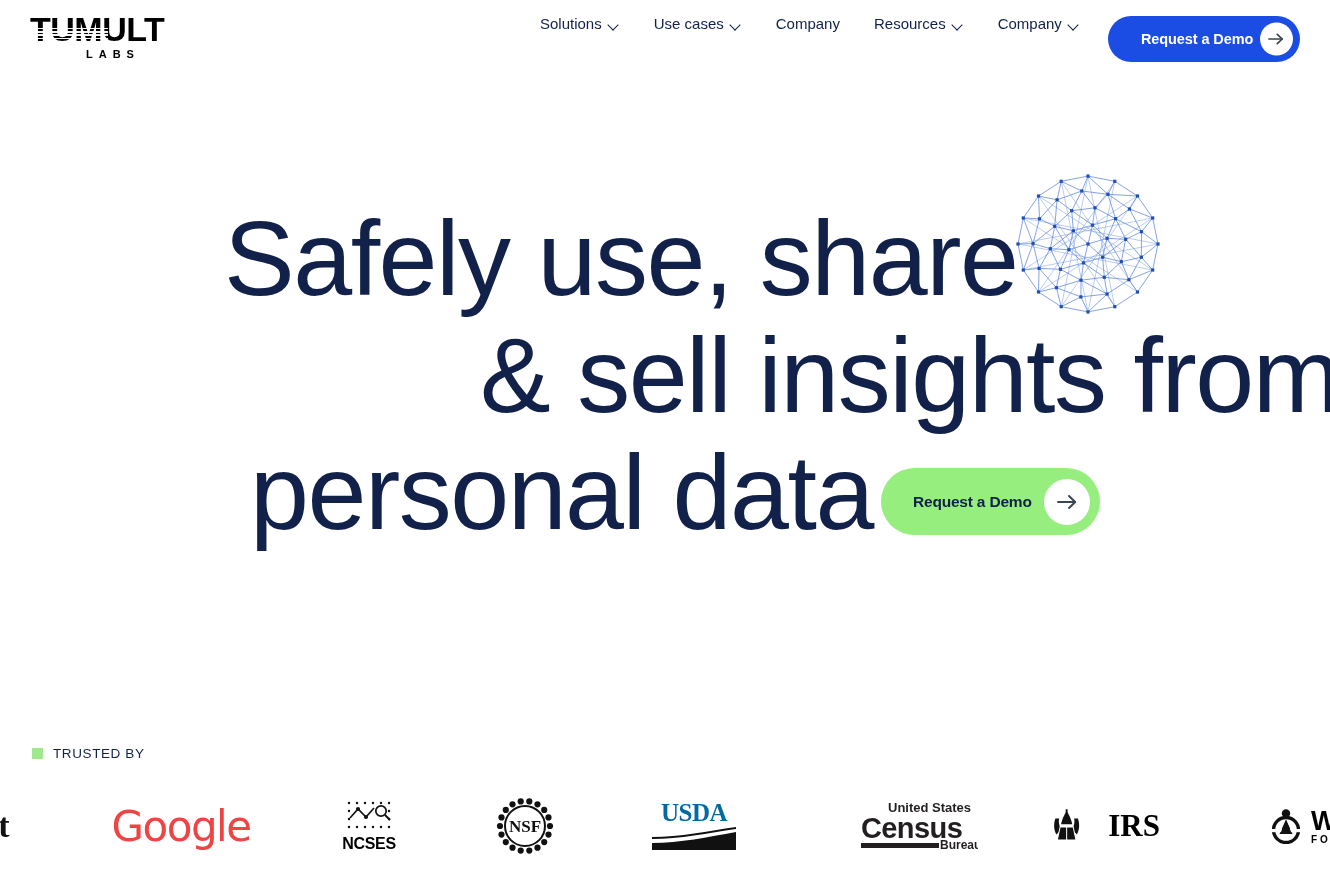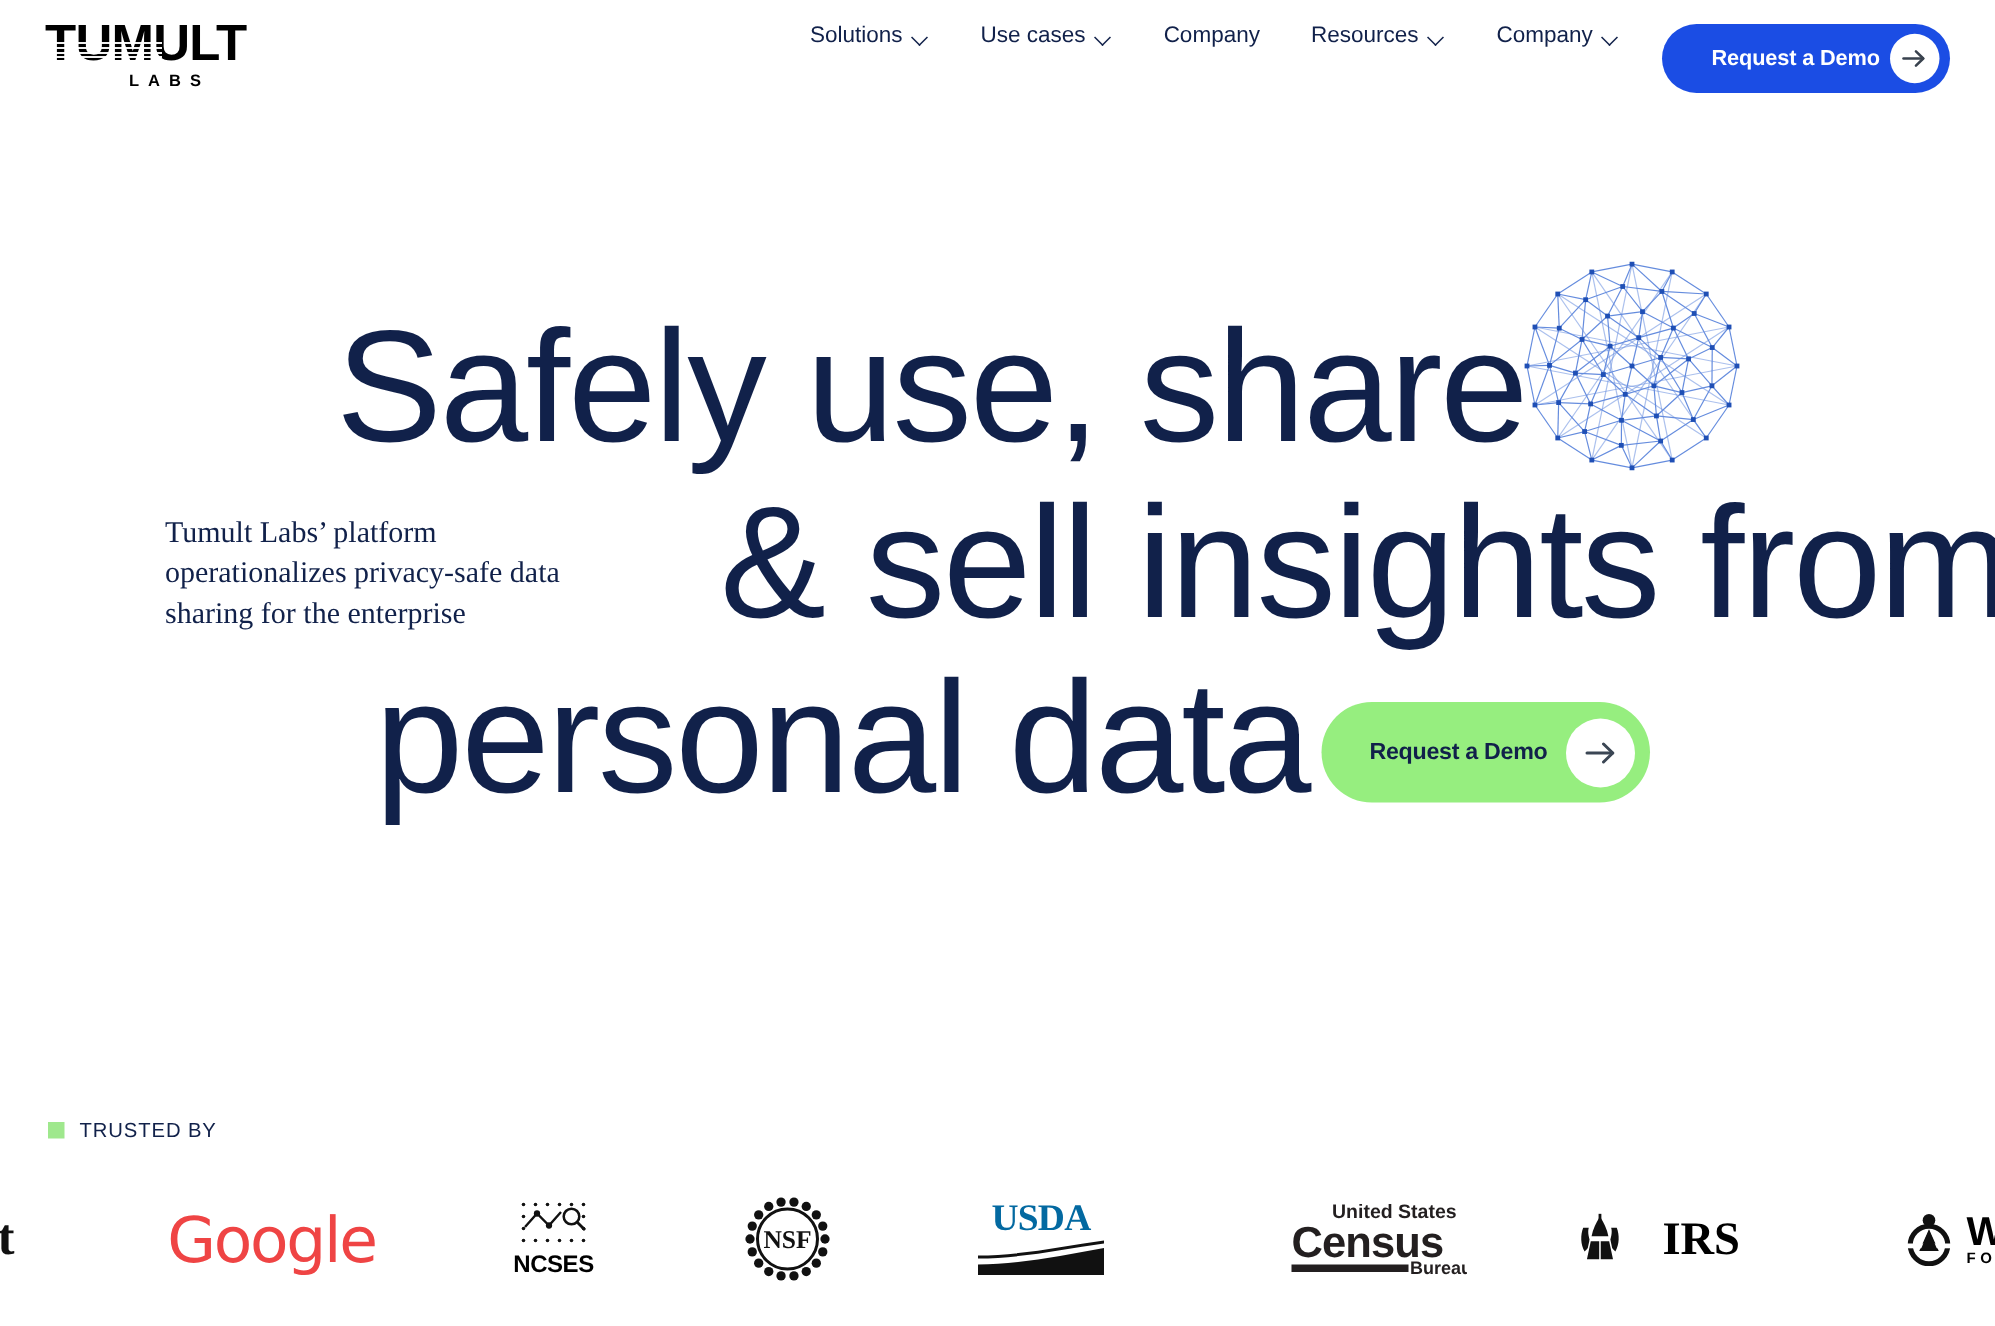--- a/index.html
+++ b/index.html
@@ -359,21 +359,20 @@
       </span>
     </div>
   </div>
 
   <div class="hero-headline">
     <div class="hl-line hl1">Safely use, share</div>
     <div class="hl-line hl2">&amp; sell insights from</div>
     <div class="hl-line hl3">personal data</div>
   </div>
 
-  <div class="subcopy">Tumult Labs’ platform operationalizes privacy-safe data sharing for the enterprise</div>
 
   <div class="demo-btn-hero">
     <span class="label">Request a Demo</span>
     <span class="arrow-badge">
       <svg width="23" height="18" viewBox="0 0 23 18" aria-hidden="true">
         <path d="M2 9 H19" stroke="#3b4654" stroke-width="2" fill="none" stroke-linecap="round"></path>
         <path d="M13 3 L19.2 9 L13 15" stroke="#3b4654" stroke-width="2" fill="none" stroke-linecap="round" stroke-linejoin="round"></path>
       </svg>
     </span>
   </div>

